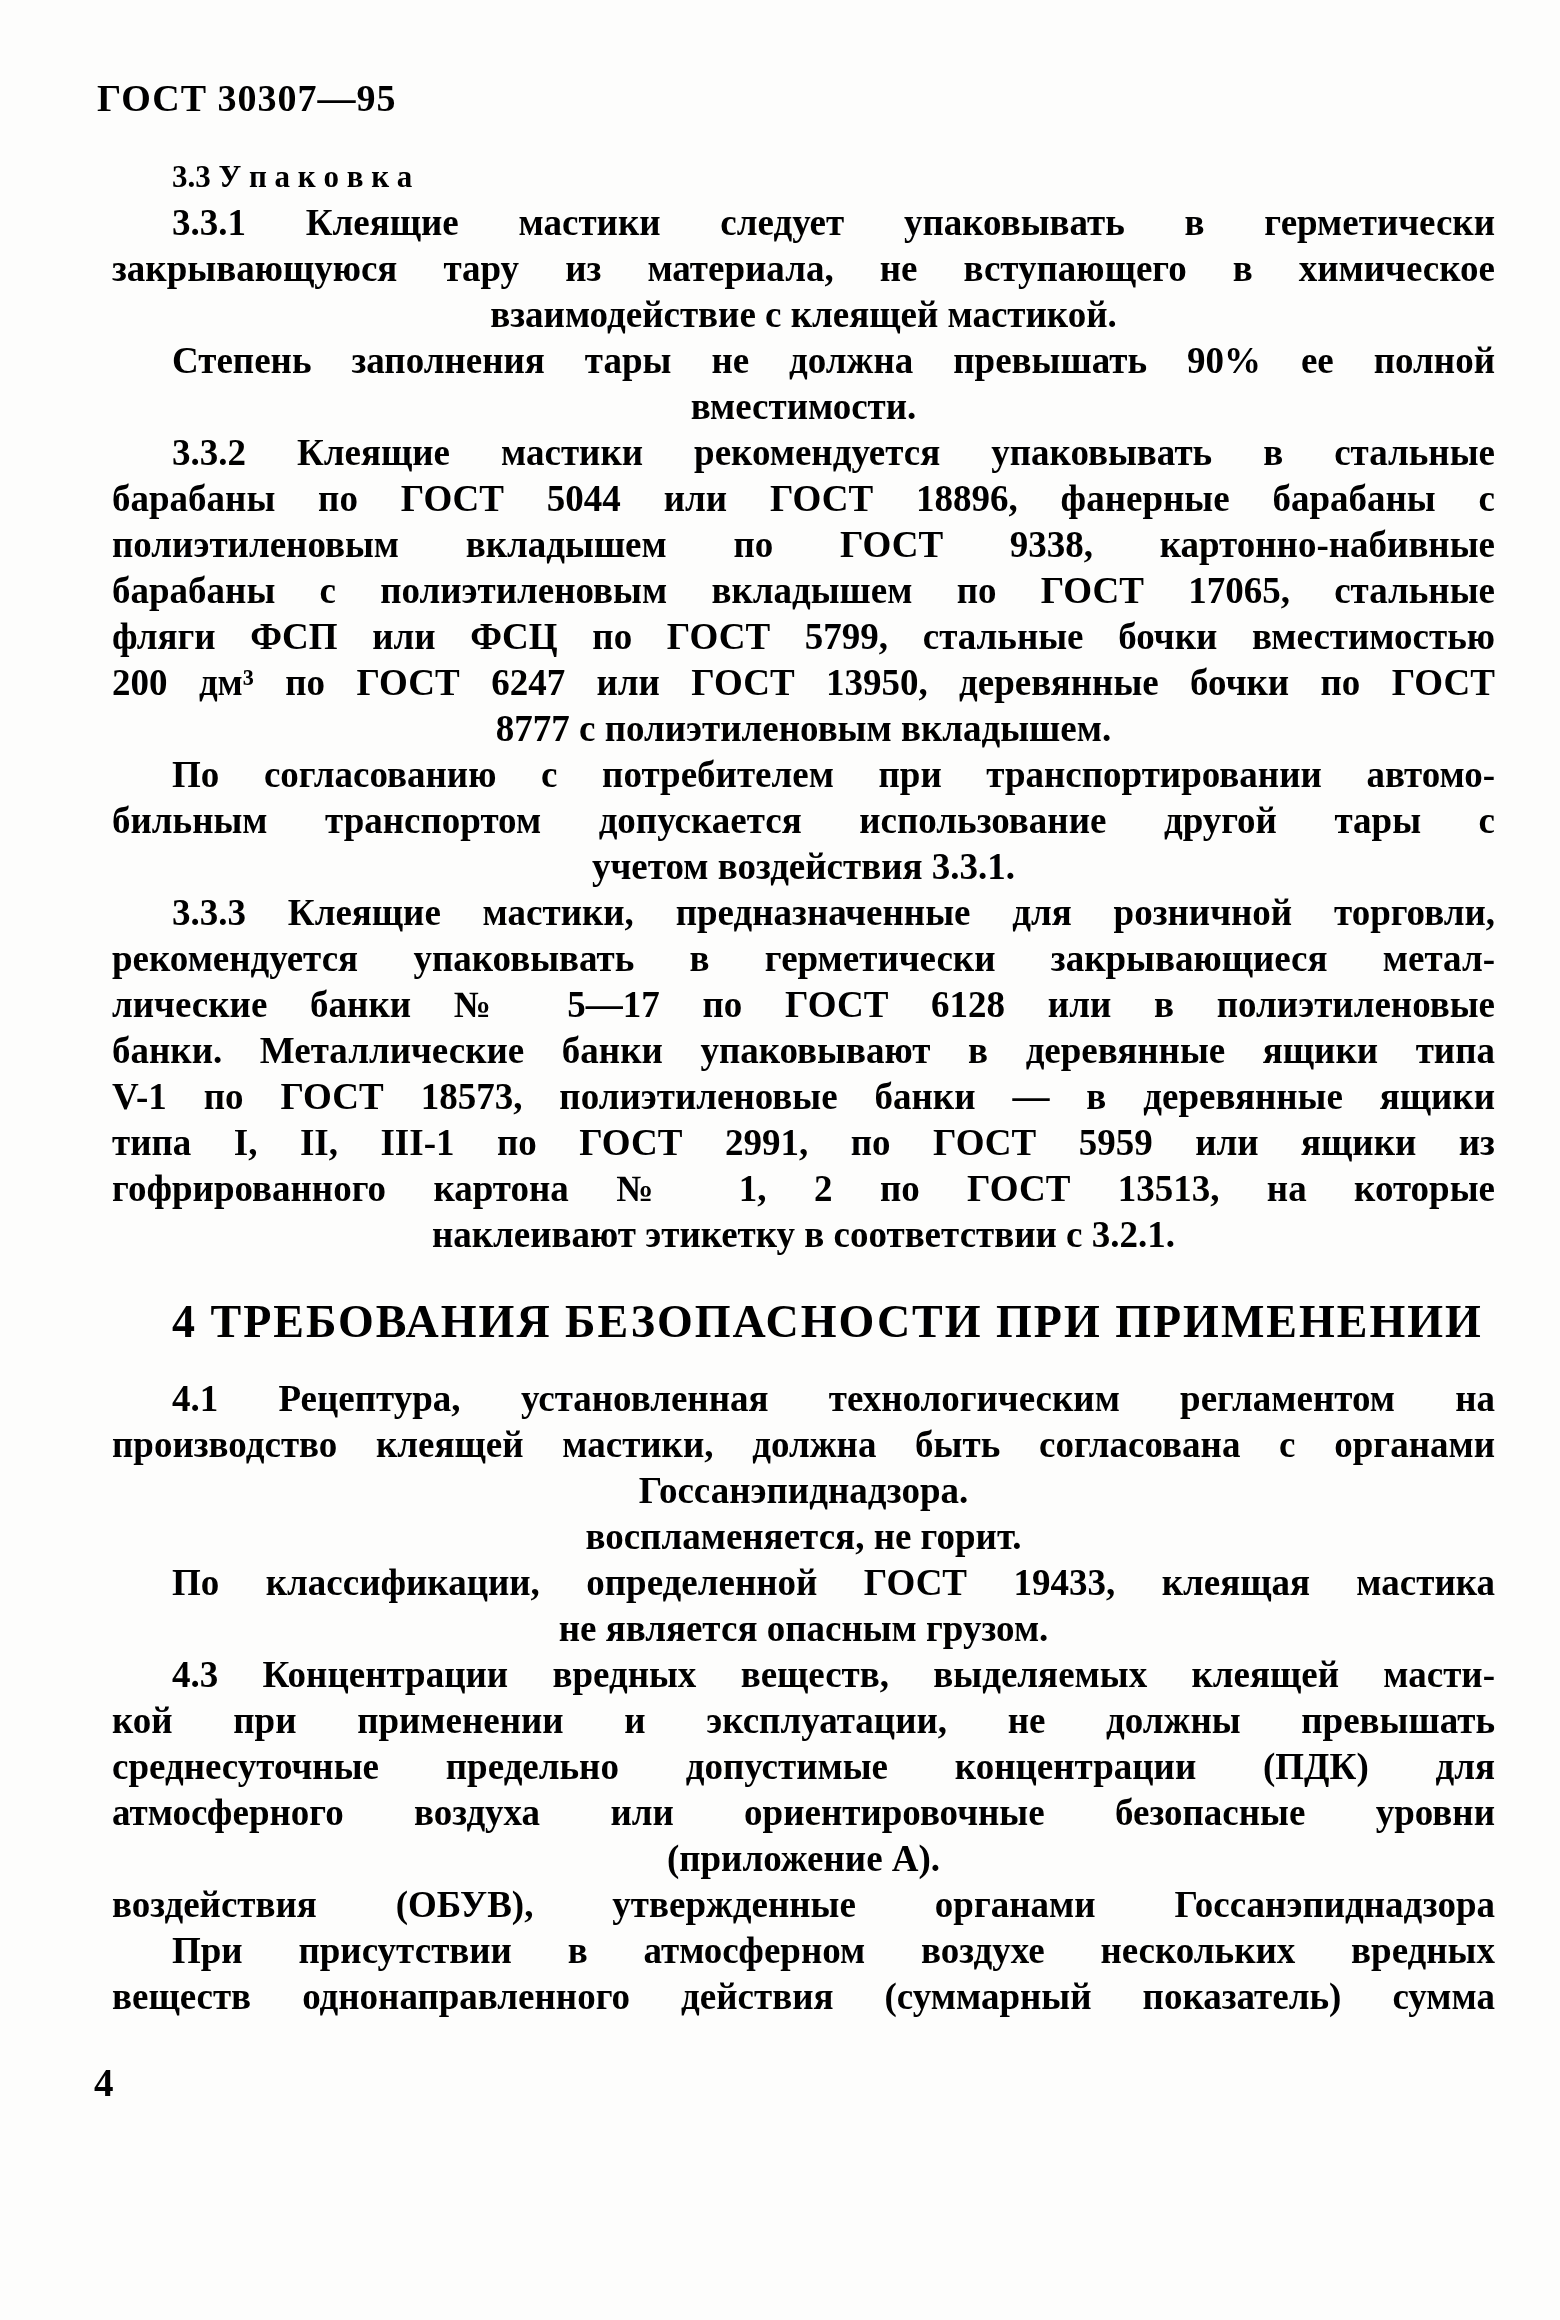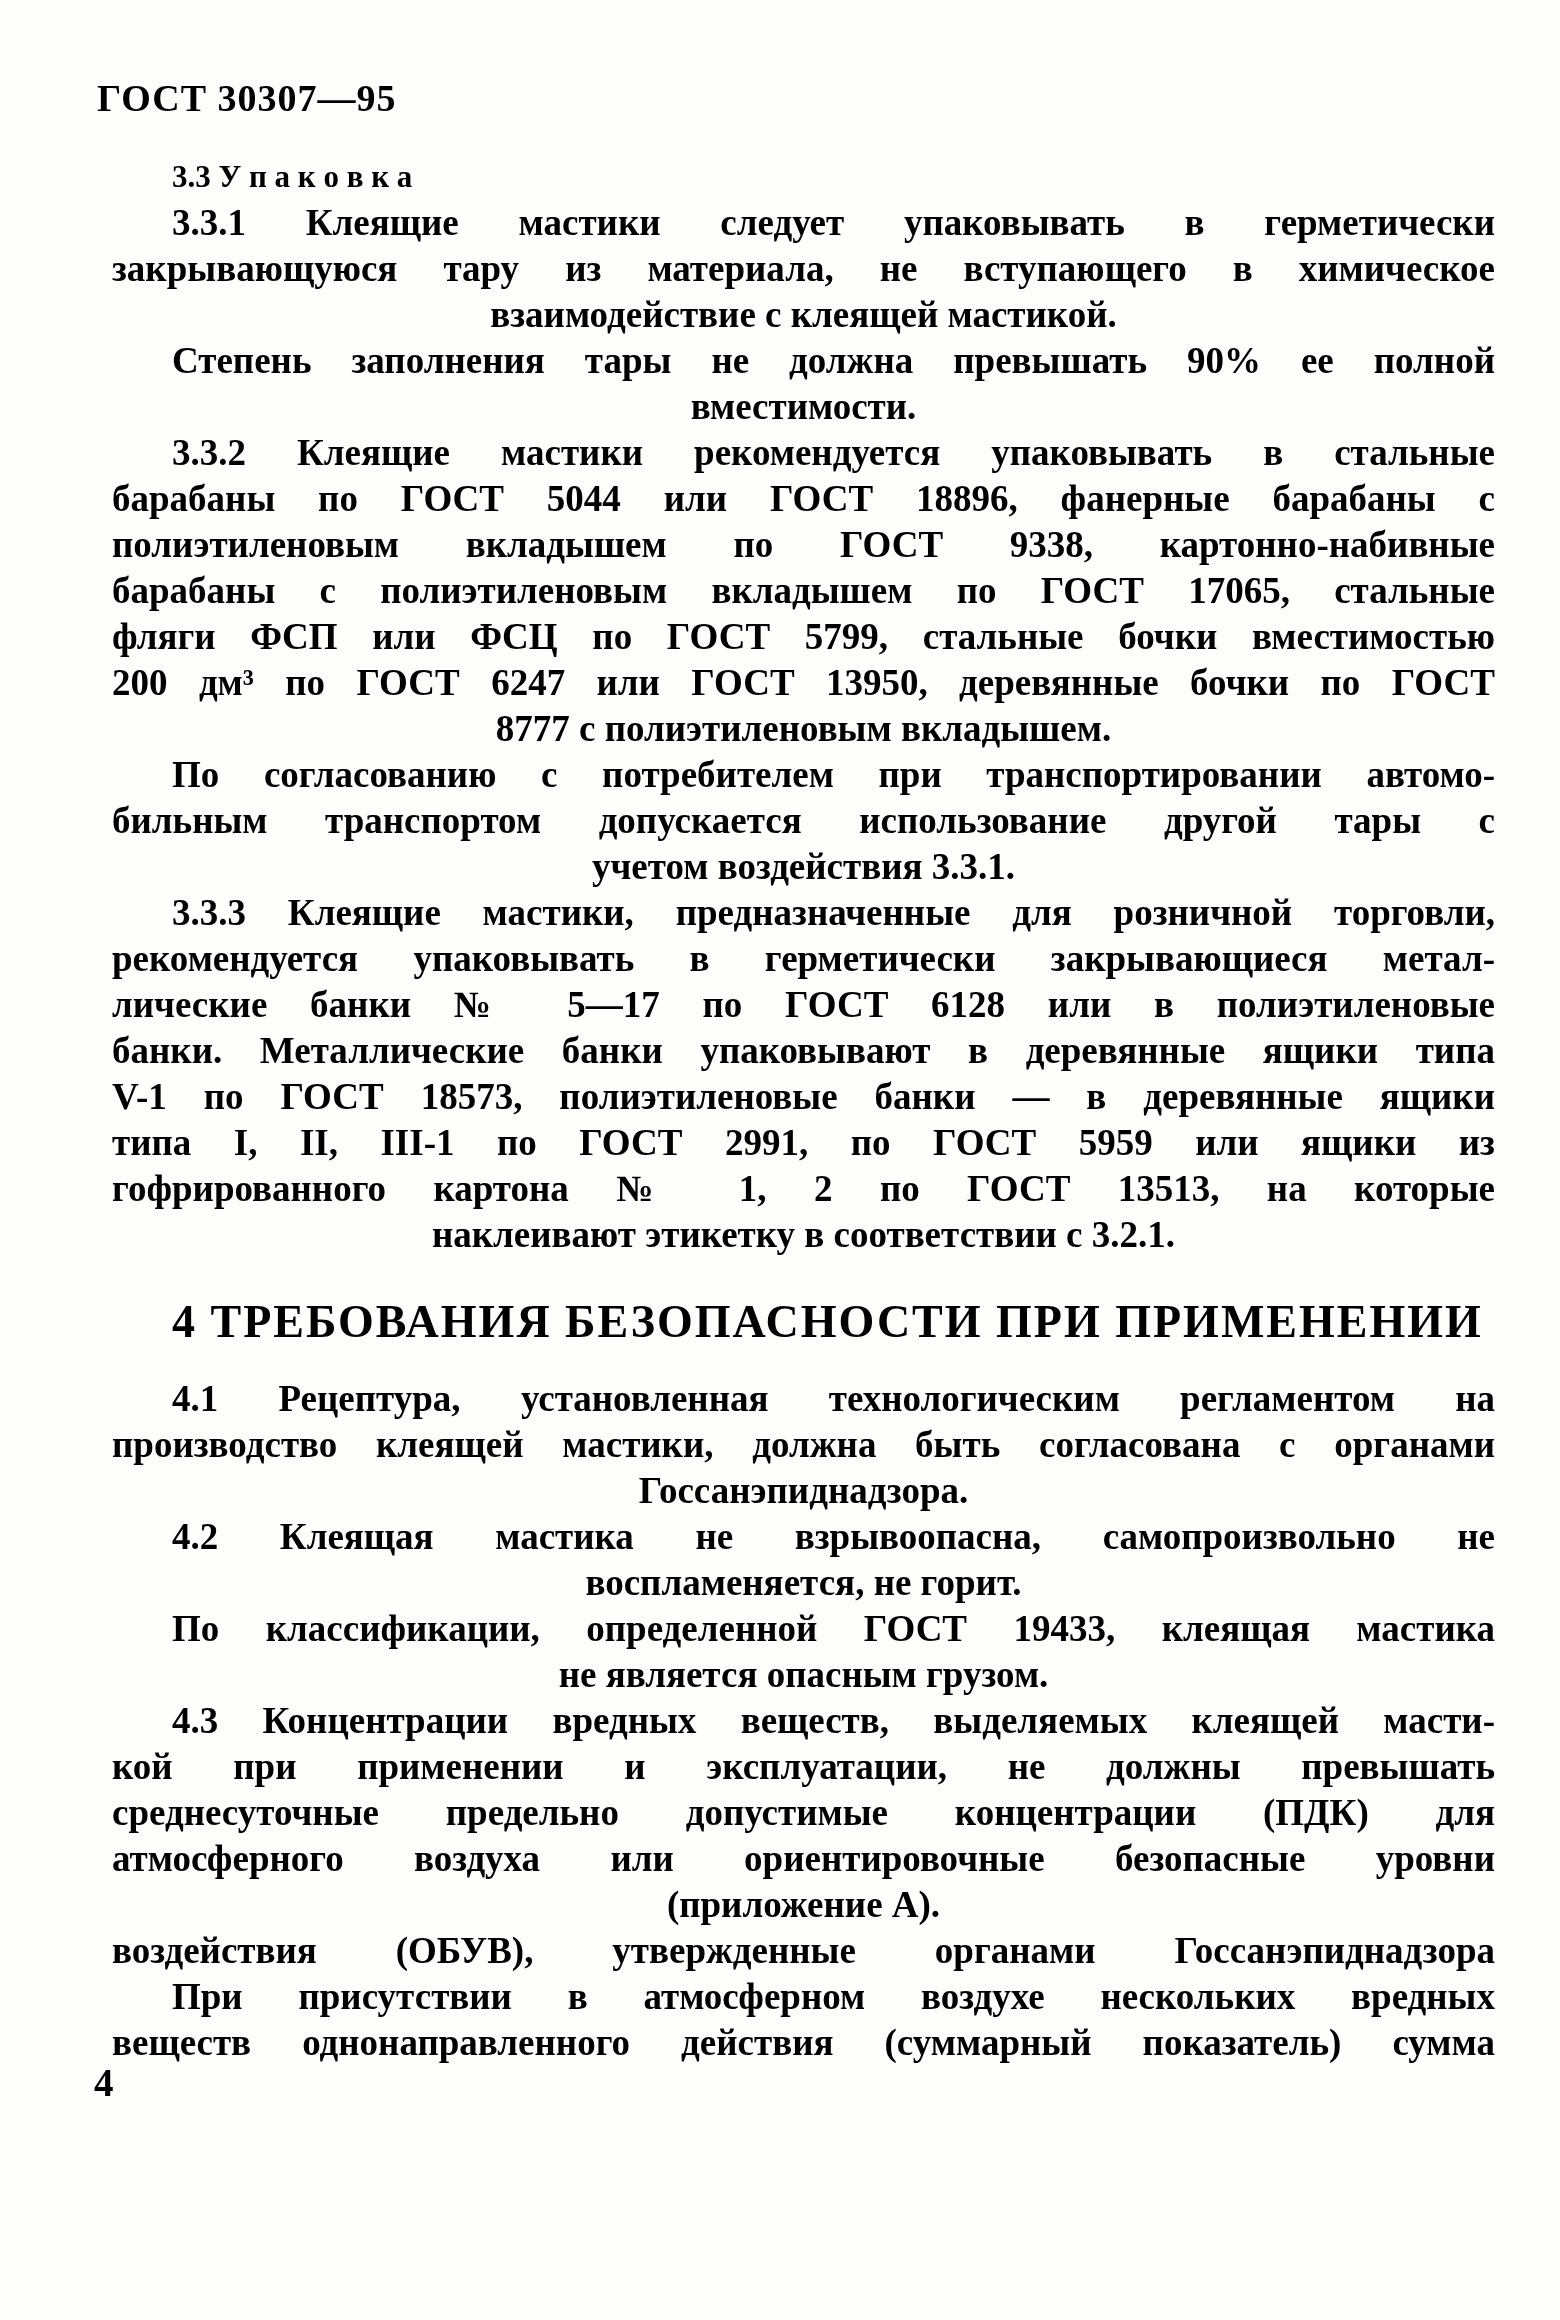--- a/index.html
+++ b/index.html
@@ -104,21 +104,20 @@
         <div class="line j">гофрированного картона № 1, 2 по ГОСТ 13513, на которые</div>
         <div class="line last">наклеивают этикетку в соответствии с 3.2.1.</div>
       </div>
       <div class="section-heading">4 ТРЕБОВАНИЯ БЕЗОПАСНОСТИ ПРИ ПРИМЕНЕНИИ</div>
       <div class="para">
         <div class="line j first">4.1 Рецептура, установленная технологическим регламентом на</div>
         <div class="line j">производство клеящей мастики, должна быть согласована с органами</div>
         <div class="line last">Госсанэпиднадзора.</div>
       </div>
       <div class="para">
-        <div class="line j first">4.2 Клеящая мастика не взрывоопасна, самопроизвольно не</div>
         <div class="line last">воспламеняется, не горит.</div>
       </div>
       <div class="para">
         <div class="line j first">По классификации, определенной ГОСТ 19433, клеящая мастика</div>
         <div class="line last">не является опасным грузом.</div>
       </div>
       <div class="para">
         <div class="line j first">4.3 Концентрации вредных веществ, выделяемых клеящей масти-</div>
         <div class="line j">кой при применении и эксплуатации, не должны превышать</div>
         <div class="line j">среднесуточные предельно допустимые концентрации (ПДК) для</div>

